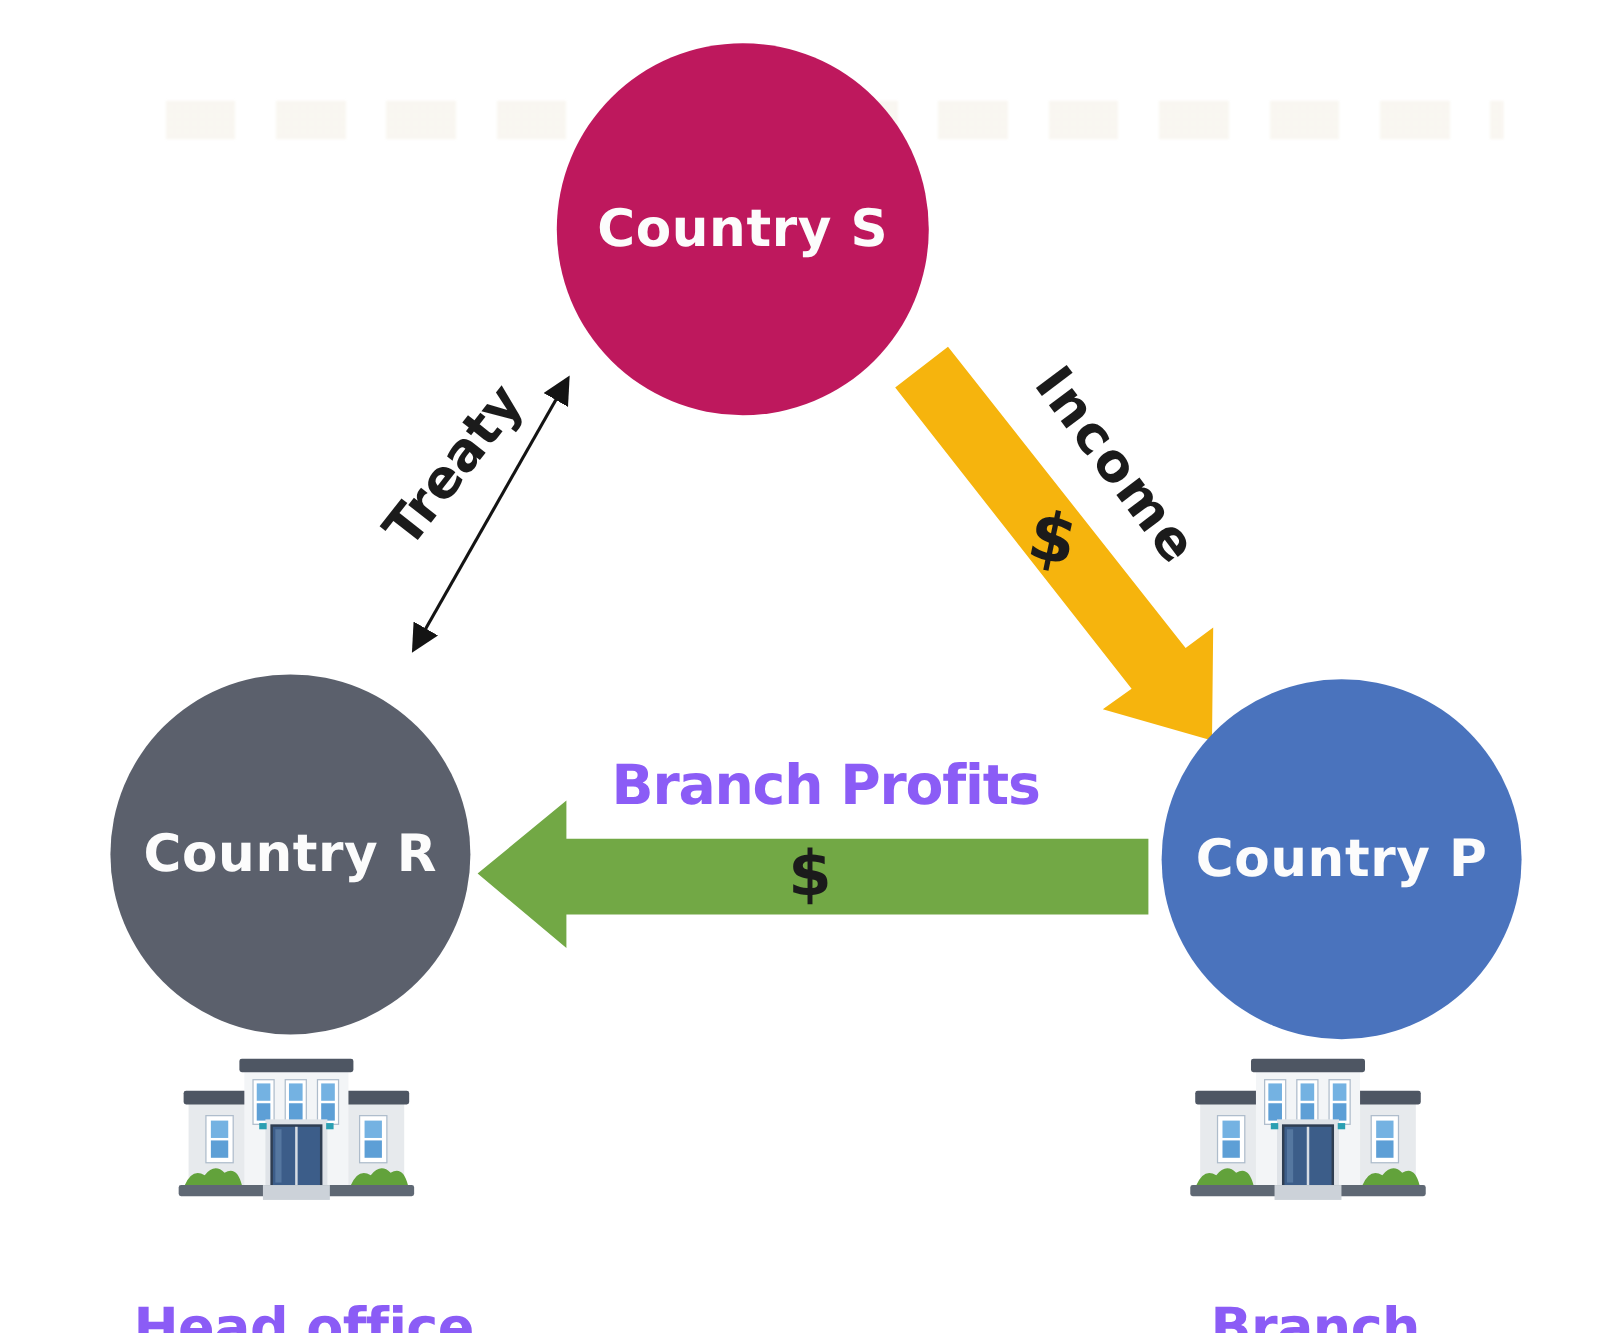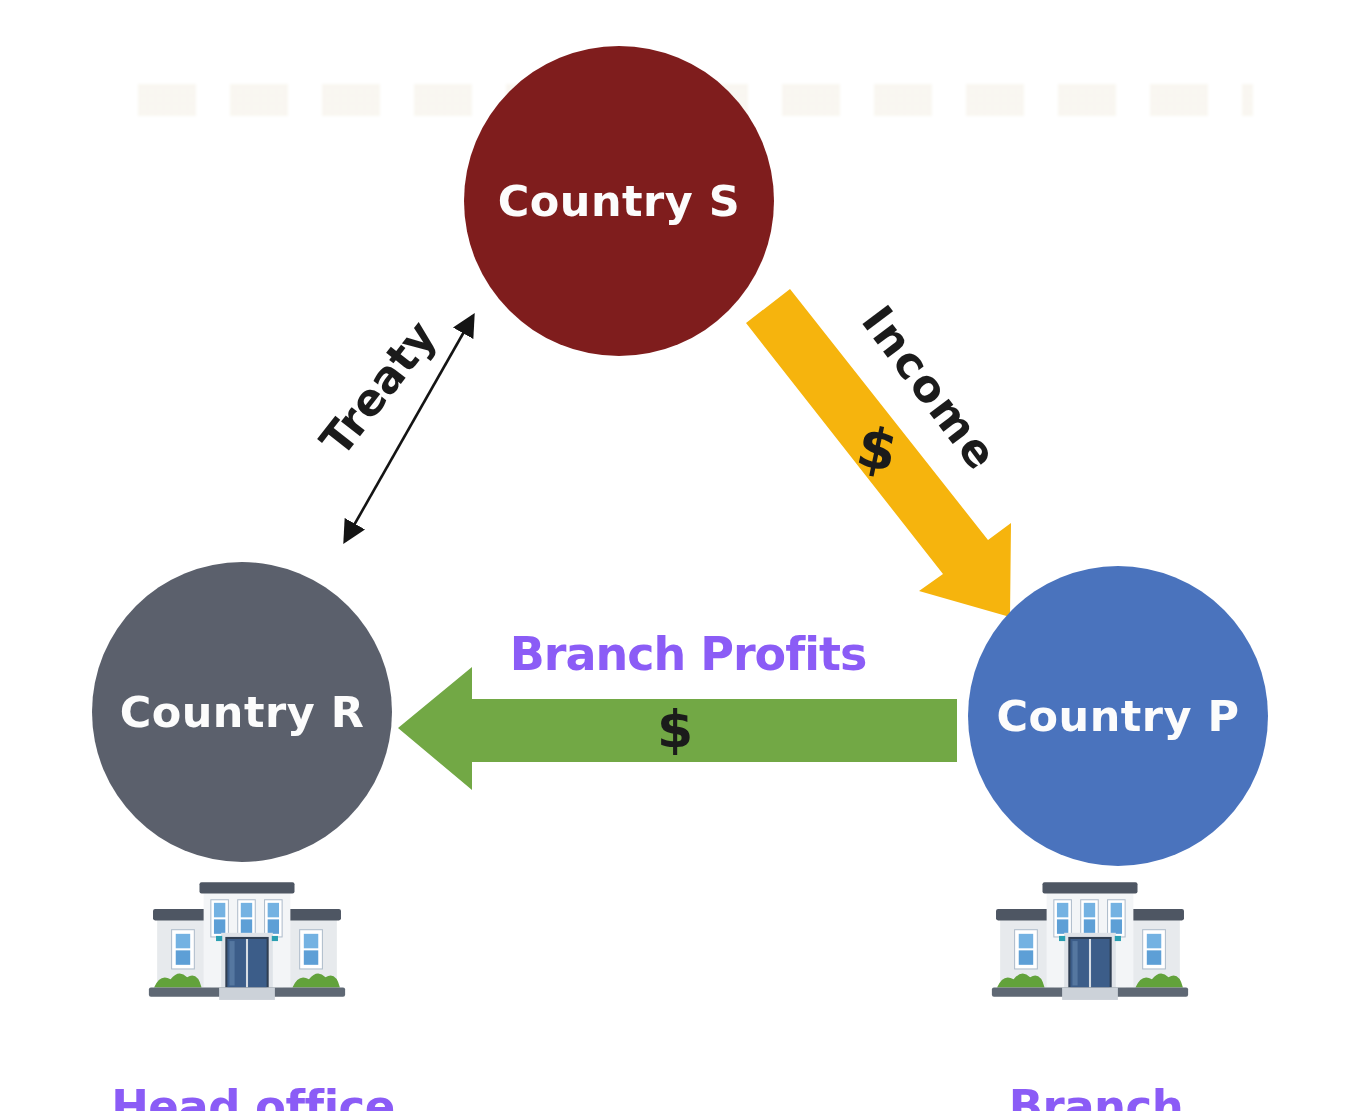--- a/index.html
+++ b/index.html
@@ -16,21 +16,21 @@
       rgba(244,240,230,0.55) 0px, rgba(244,240,230,0.55) 58px,
       rgba(255,255,255,0) 58px, rgba(255,255,255,0) 92px);
     filter:blur(1px);
   }
   .arrow-layer{position:absolute;left:0;top:0;width:1350px;height:1111px;}
   .node{
     position:absolute;border-radius:50%;
     display:flex;align-items:center;justify-content:center;
     color:#fcfcfc;font-weight:bold;font-size:43px;letter-spacing:0.5px;
   }
-  .node-s{left:464px;top:46px;width:310px;height:310px;background:#7f1d1d;}
+  .node-s{left:464px;top:36px;width:310px;height:310px;background:#be185d;}
   .node-r{left:92px;top:562px;width:300px;height:300px;background:#5B606C;}
   .node-p{left:968px;top:566px;width:300px;height:300px;background:#4A73BD;}
   .lbl{
     position:absolute;transform:translate(-50%,-50%);
     color:#1b1b1b;font-weight:bold;white-space:nowrap;
   }
   .lbl-treaty{left:378px;top:388px;font-size:44px;transform:translate(-50%,-50%) rotate(-52deg);}
   .lbl-income{left:930px;top:388px;font-size:44px;letter-spacing:2px;transform:translate(-50%,-50%) rotate(53deg);}
   .lbl-income-dollar{left:877px;top:449px;font-size:56px;transform:translate(-50%,-50%) rotate(12deg);}
   .lbl-bp{left:688px;top:654px;font-size:46px;letter-spacing:-1px;color:#8b5cf6;}

